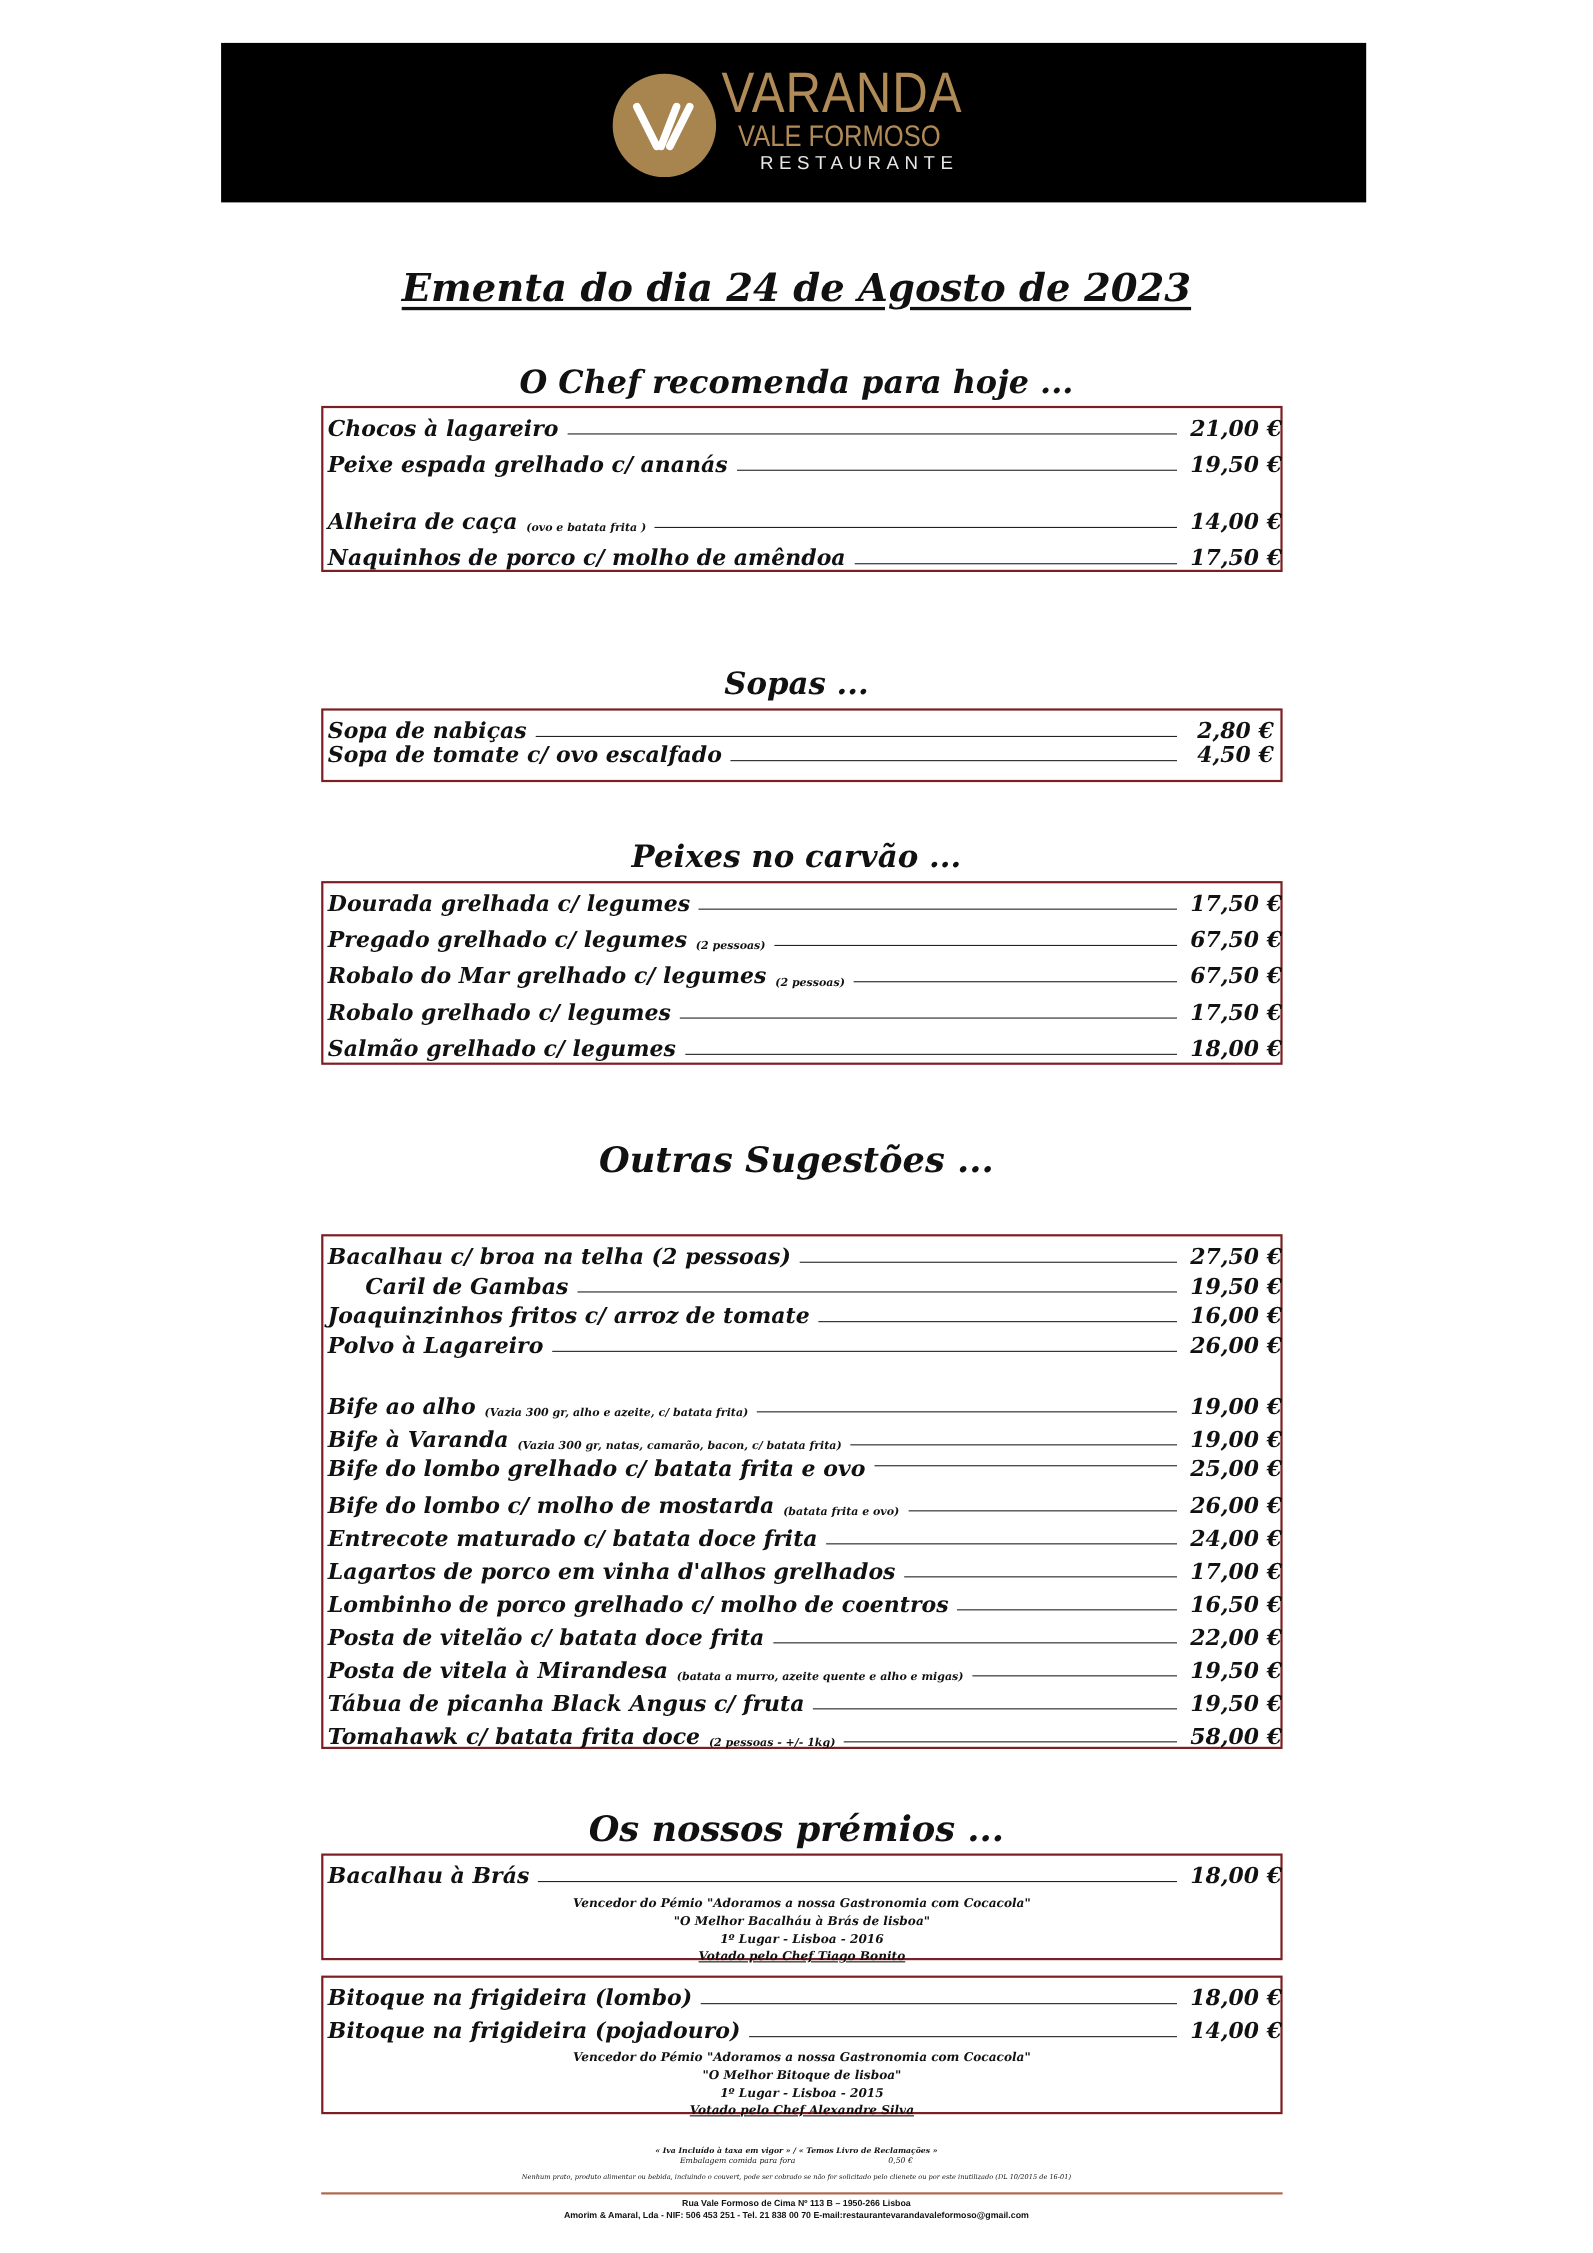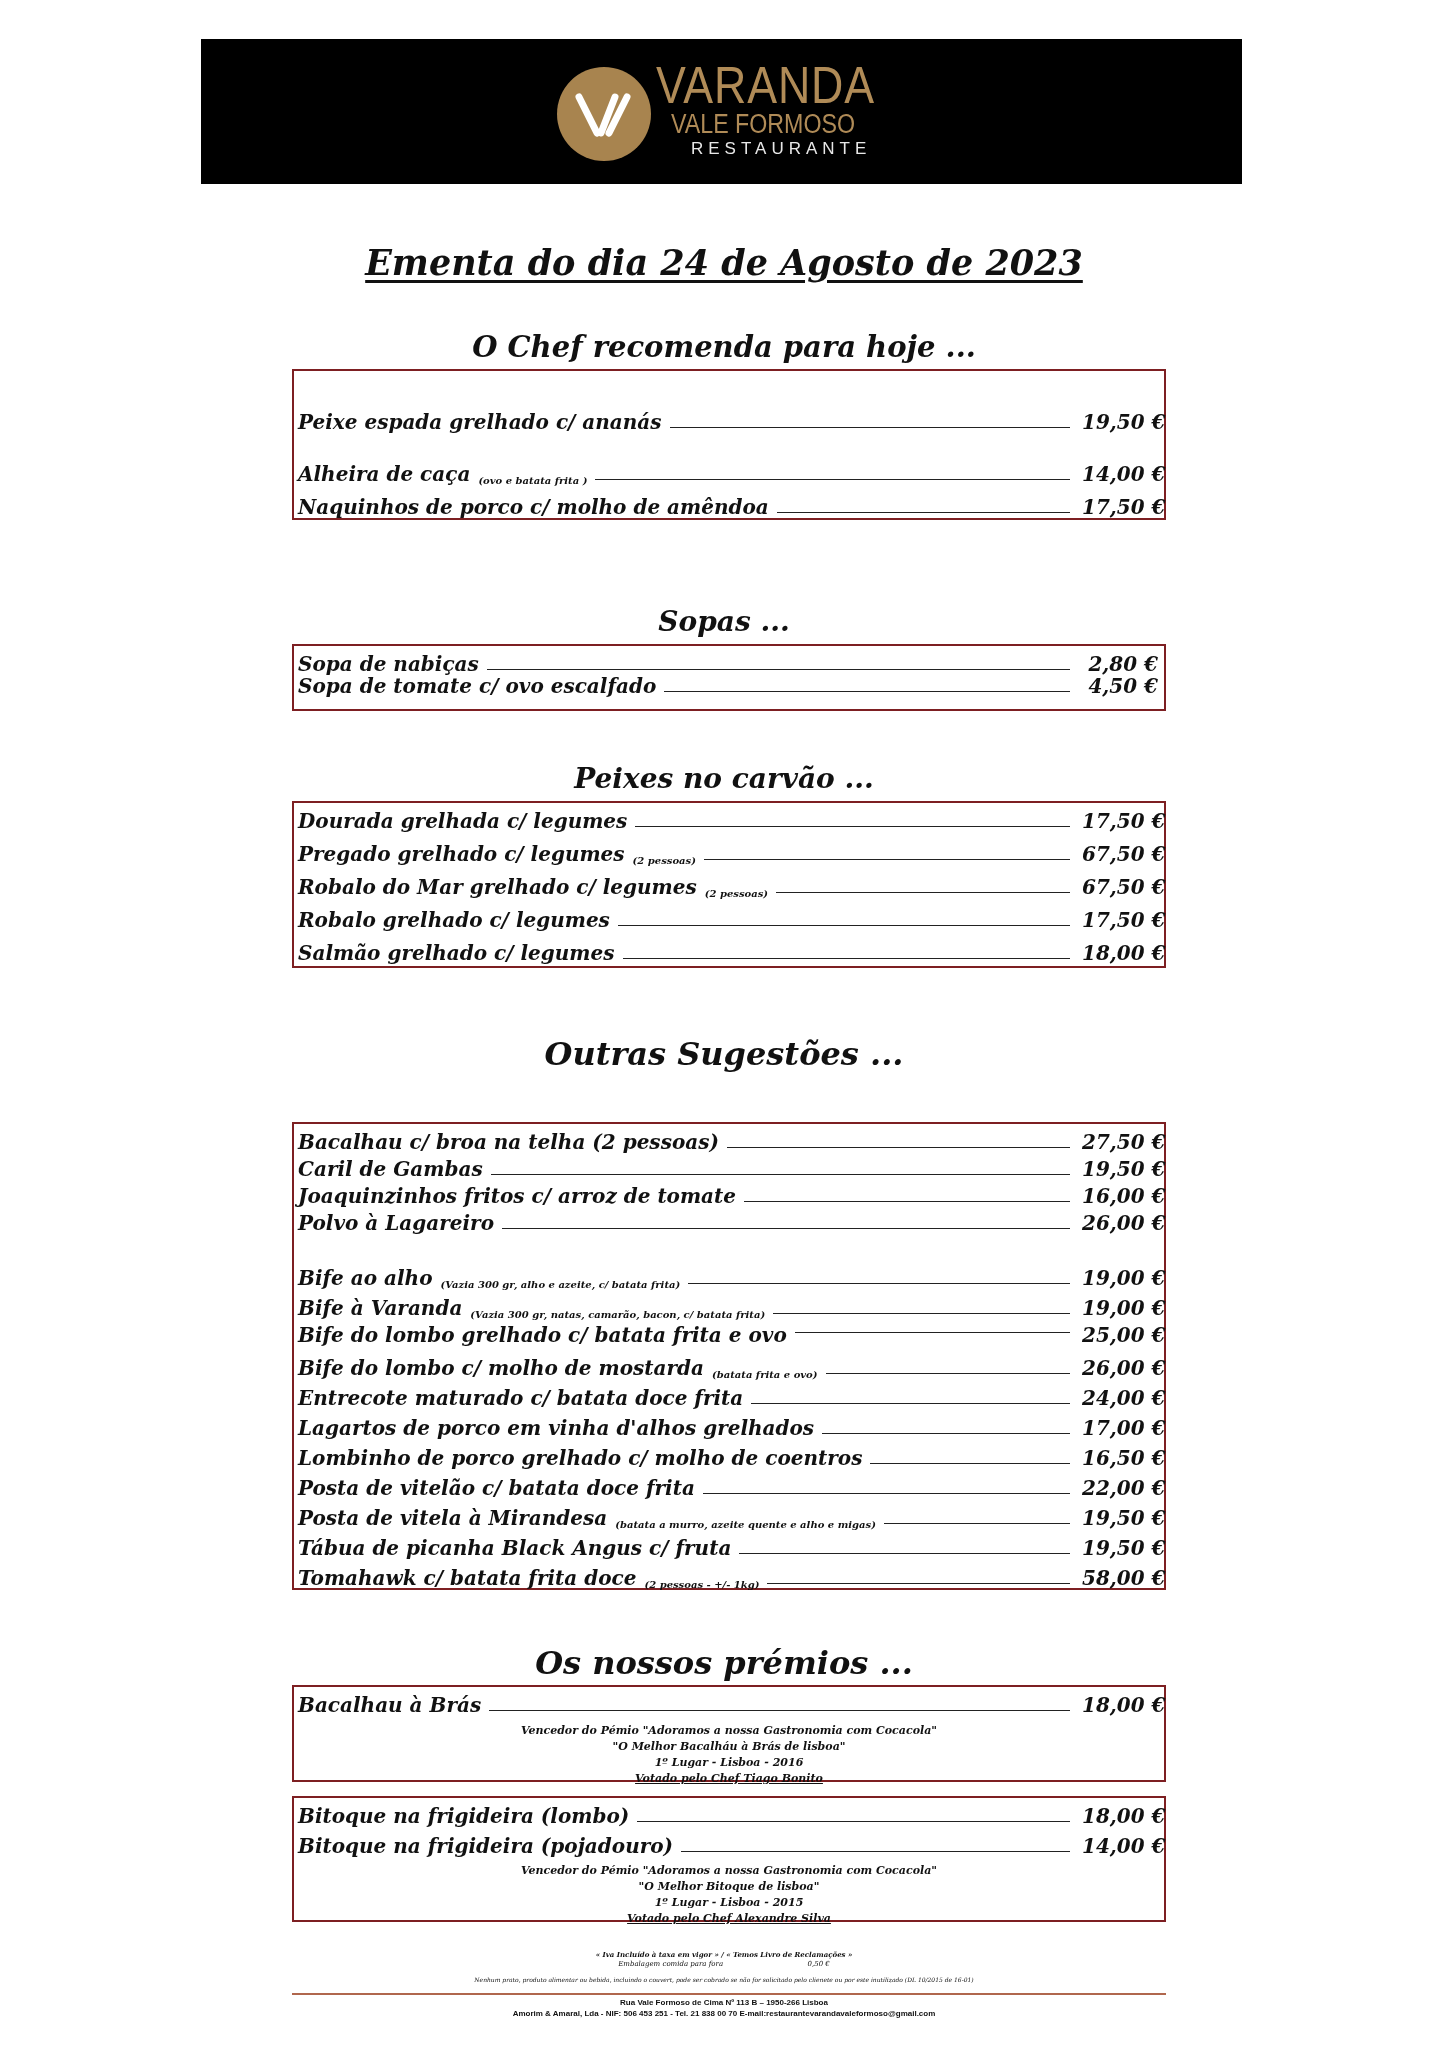--- a/index.html
+++ b/index.html
@@ -39,20 +39,25 @@
   </div>
   <div class="brand-1">VARANDA</div>
   <div class="brand-2">VALE FORMOSO</div>
   <div class="brand-3">RESTAURANTE</div>
 </div>
 
 <div class="title"><span>Ementa do dia 24 de Agosto de 2023</span></div>
 
 <div class="sec-head" style="top:330px;font-size:29px;font-weight:bold;">O Chef recomenda para hoje ...</div>
 <div class="box" style="top:369px;height:151px;">
+    <div class="row" style="top: 0px;">
+      <span class="name">Chocos à lagareiro</span>
+      <span class="dots"></span>
+      <span class="price">21,00 €</span>
+    </div>
     <div class="row" style="top: 33px;">
       <span class="name">Peixe espada grelhado c/ ananás</span>
       <span class="dots"></span>
       <span class="price">19,50 €</span>
     </div>
     <div class="row" style="top: 85px;">
       <span class="name">Alheira de caça</span>
       <span class="note">(ovo e batata frita )</span>
       <span class="dots"></span>
       <span class="price">14,00 €</span>
@@ -109,21 +114,21 @@
     </div>
   </div>
 
 <div class="sec-head" style="top:1035px;font-size:32px;">Outras Sugestões ...</div>
 <div class="box" style="top:1122px;height:468px;">
     <div class="row" style="top: 0px;">
       <span class="name">Bacalhau c/ broa na telha (2 pessoas)</span>
       <span class="dots"></span>
       <span class="price">27,50 €</span>
     </div>
-    <div class="row" style="top: 27px;">
+    <div class="row" style="top: 27px; margin-left: 34px;">
       <span class="name">Caril de Gambas</span>
       <span class="dots"></span>
       <span class="price">19,50 €</span>
     </div>
     <div class="row" style="top: 54px;">
       <span class="name">Joaquinzinhos fritos c/ arroz de tomate</span>
       <span class="dots"></span>
       <span class="price">16,00 €</span>
     </div>
     <div class="row" style="top: 81px;">

